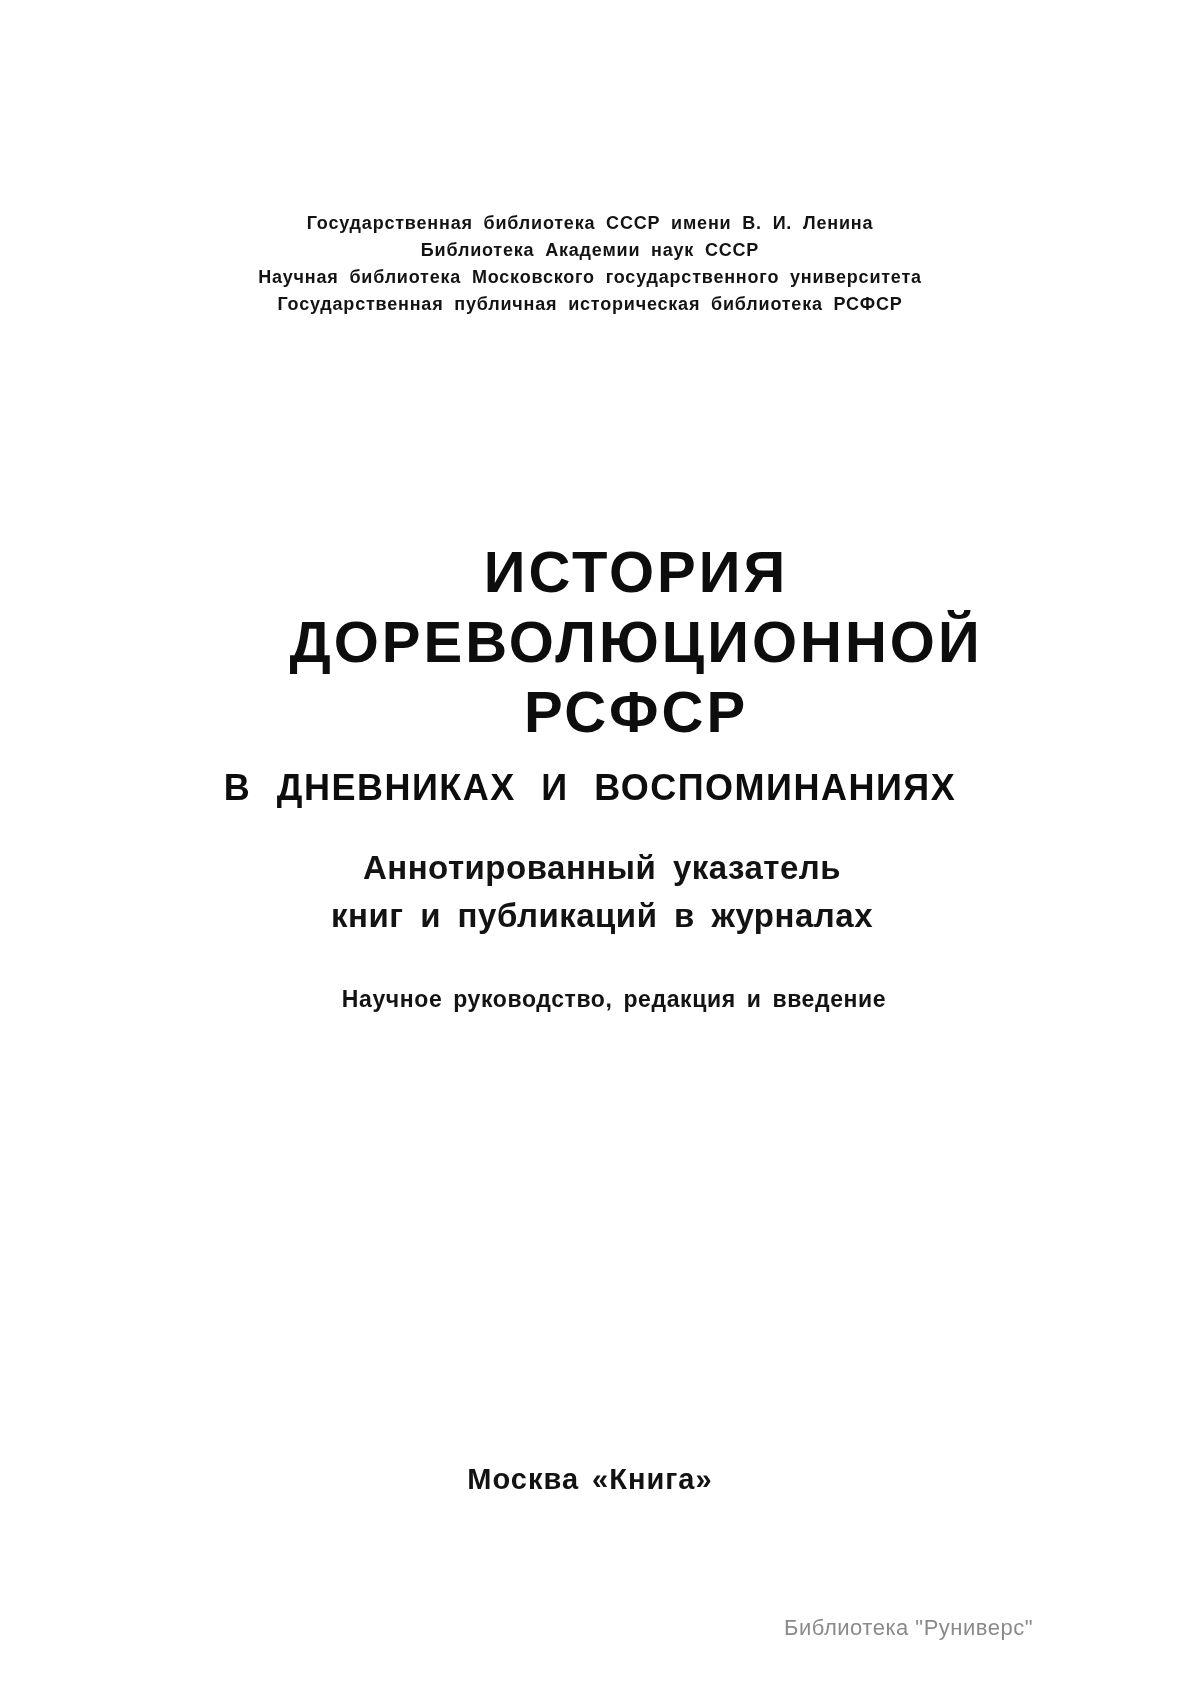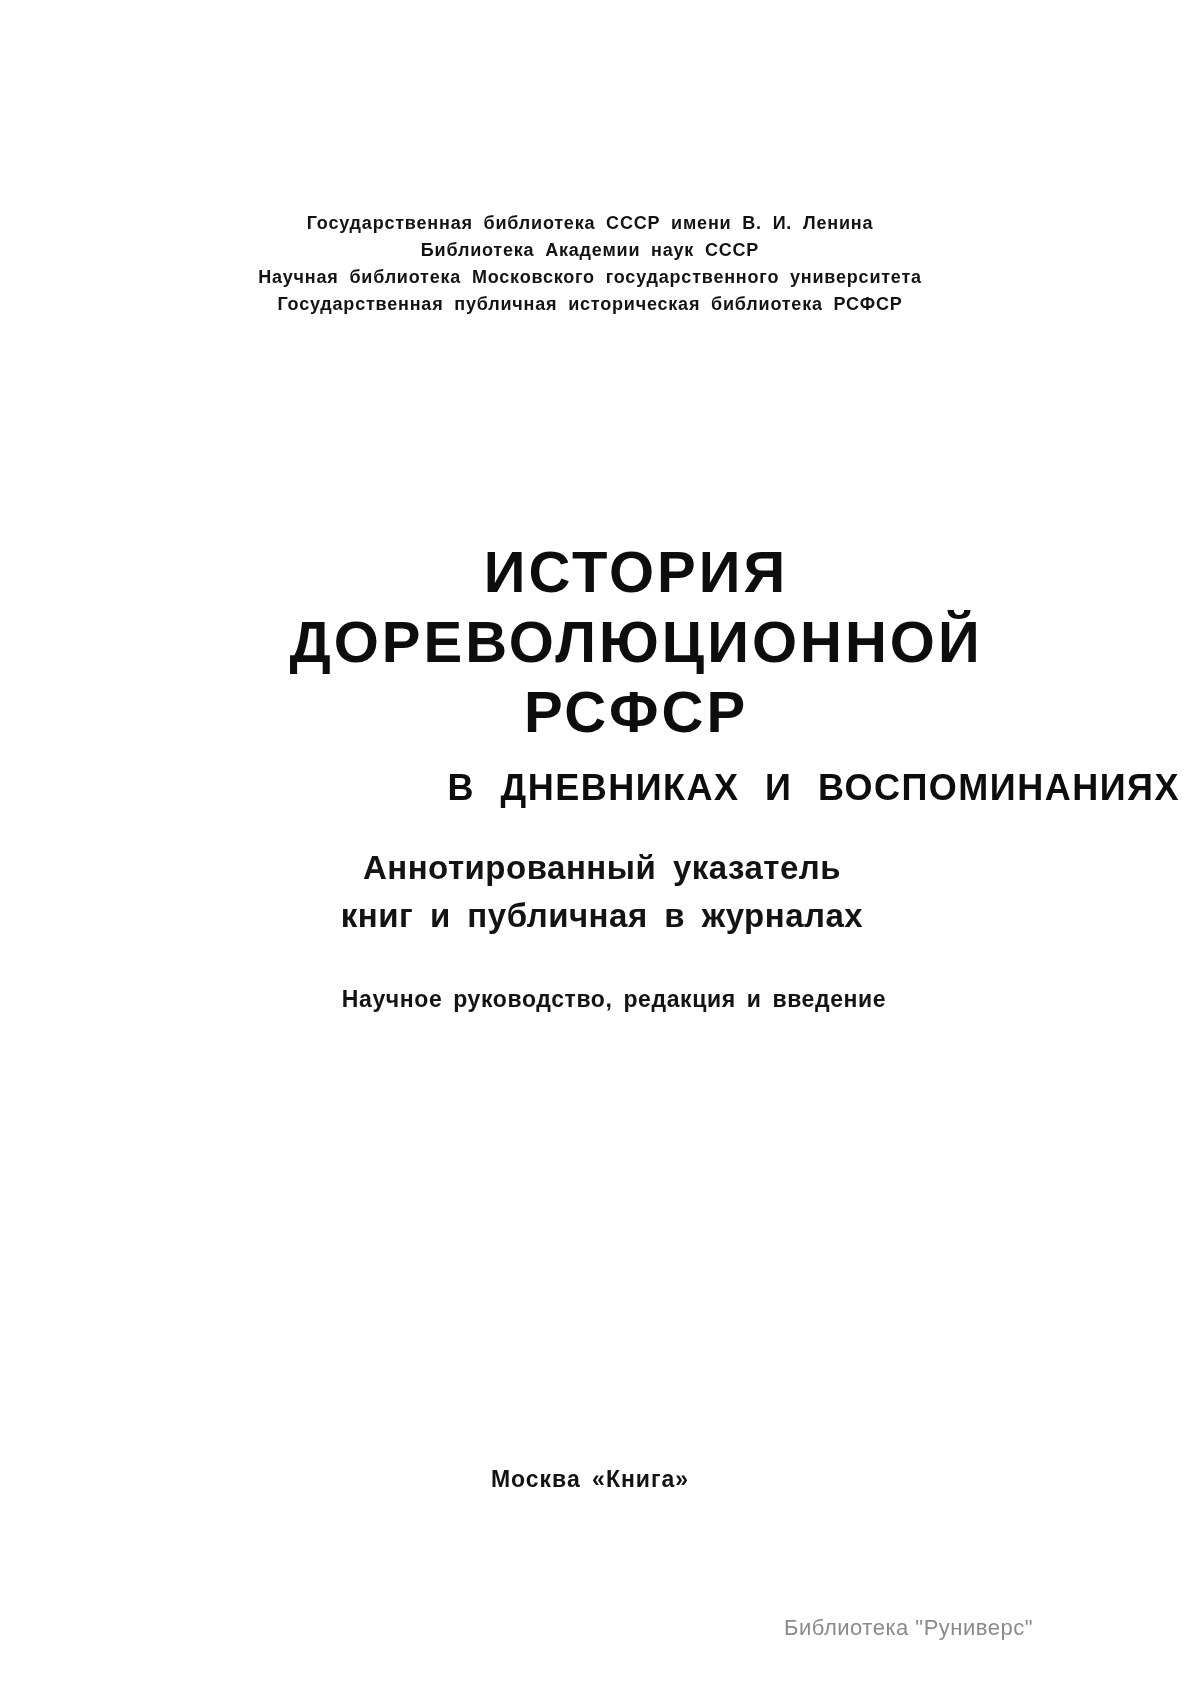--- a/index.html
+++ b/index.html
@@ -49,21 +49,20 @@
     margin-left: 46px;
   }
   .title-sub-line {
     top: 766px;
     font-size: 36px;
     line-height: 44px;
     font-weight: bold;
     letter-spacing: 1.5px;
     word-spacing: 14px;
     color: #0d0d0d;
-    text-align: right;
   }
   .subtitle-block {
     top: 844px;
     font-size: 33px;
     line-height: 48px;
     font-weight: bold;
     letter-spacing: 0.5px;
     word-spacing: 7px;
     color: #131313;
     padding-left: 12px;
@@ -73,21 +72,21 @@
     font-size: 23px;
     line-height: 33px;
     font-weight: bold;
     letter-spacing: 0.6px;
     word-spacing: 4px;
     color: #131313;
     padding-left: 24px;
   }
   .imprint-block {
     top: 1468px;
-    font-size: 23px;
+    font-size: 29px;
     line-height: 23px;
     font-weight: bold;
     letter-spacing: 1px;
     word-spacing: 4px;
     color: #131313;
   }
   .watermark {
     position: absolute;
     top: 1616px;
     right: 72px;
@@ -117,21 +116,21 @@
     <span class="line">ДОРЕВОЛЮЦИОННОЙ</span>
     <span class="line">РСФСР</span>
   </div>
 
   <div class="content title-sub-line">
     <span class="line">В ДНЕВНИКАХ И ВОСПОМИНАНИЯХ</span>
   </div>
 
   <div class="content subtitle-block">
     <span class="line">Аннотированный указатель</span>
-    <span class="line">книг и публичная в журналах</span>
+    <span class="line">книг и публикаций в журналах</span>
   </div>
 
   <div class="content credits-block">
     <span class="line">Научное руководство, редакция и введение</span>
   </div>
 
   <div class="content imprint-block">
     <span class="line">Москва «Книга»</span>
   </div>
 

